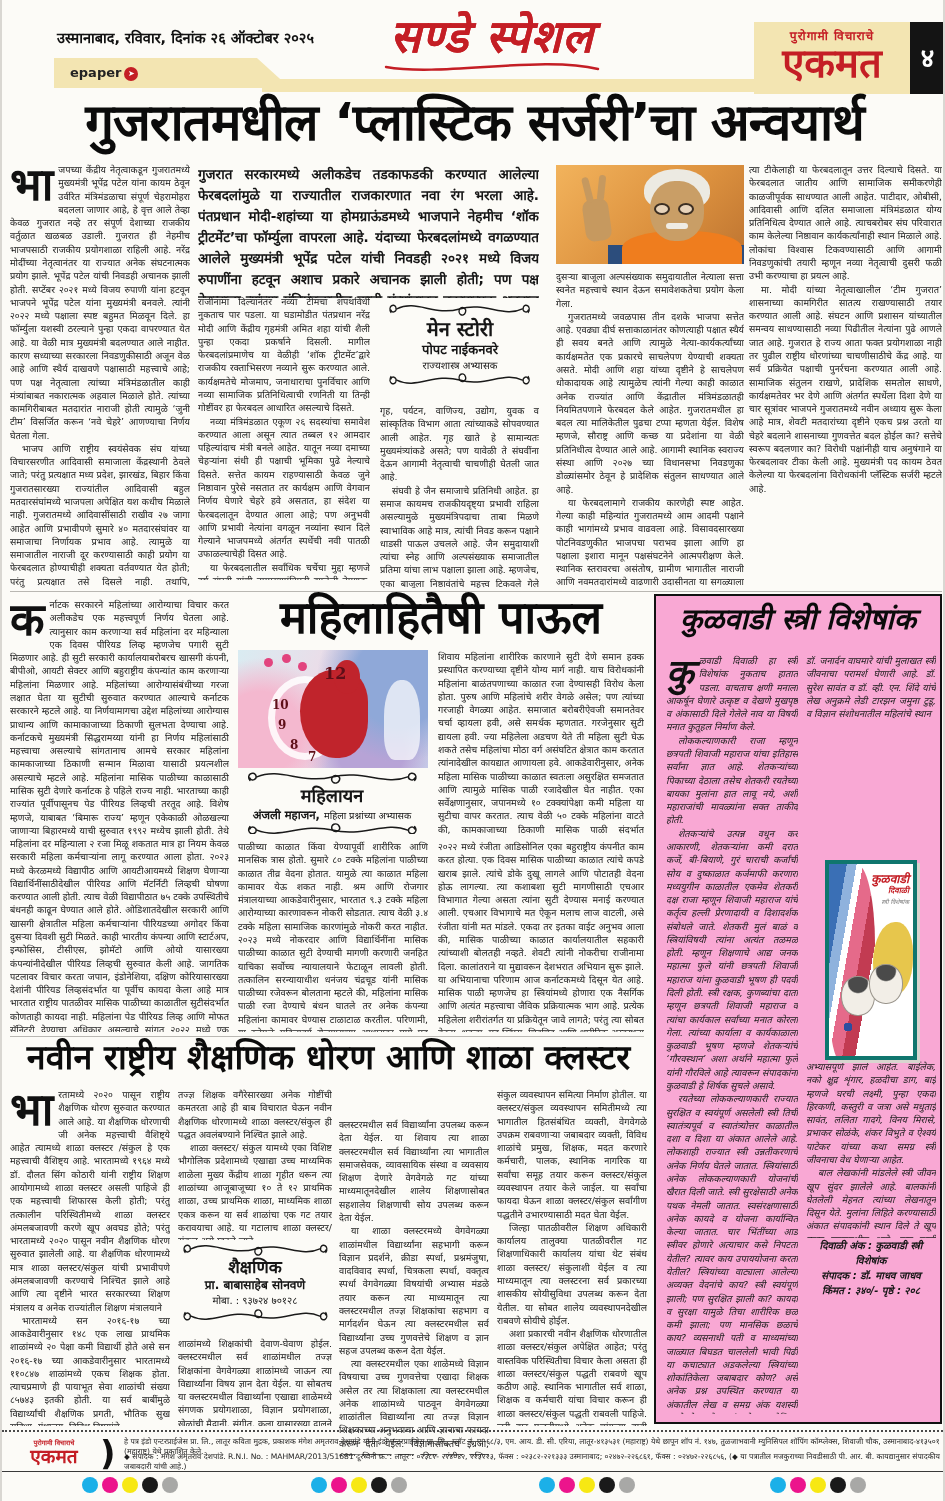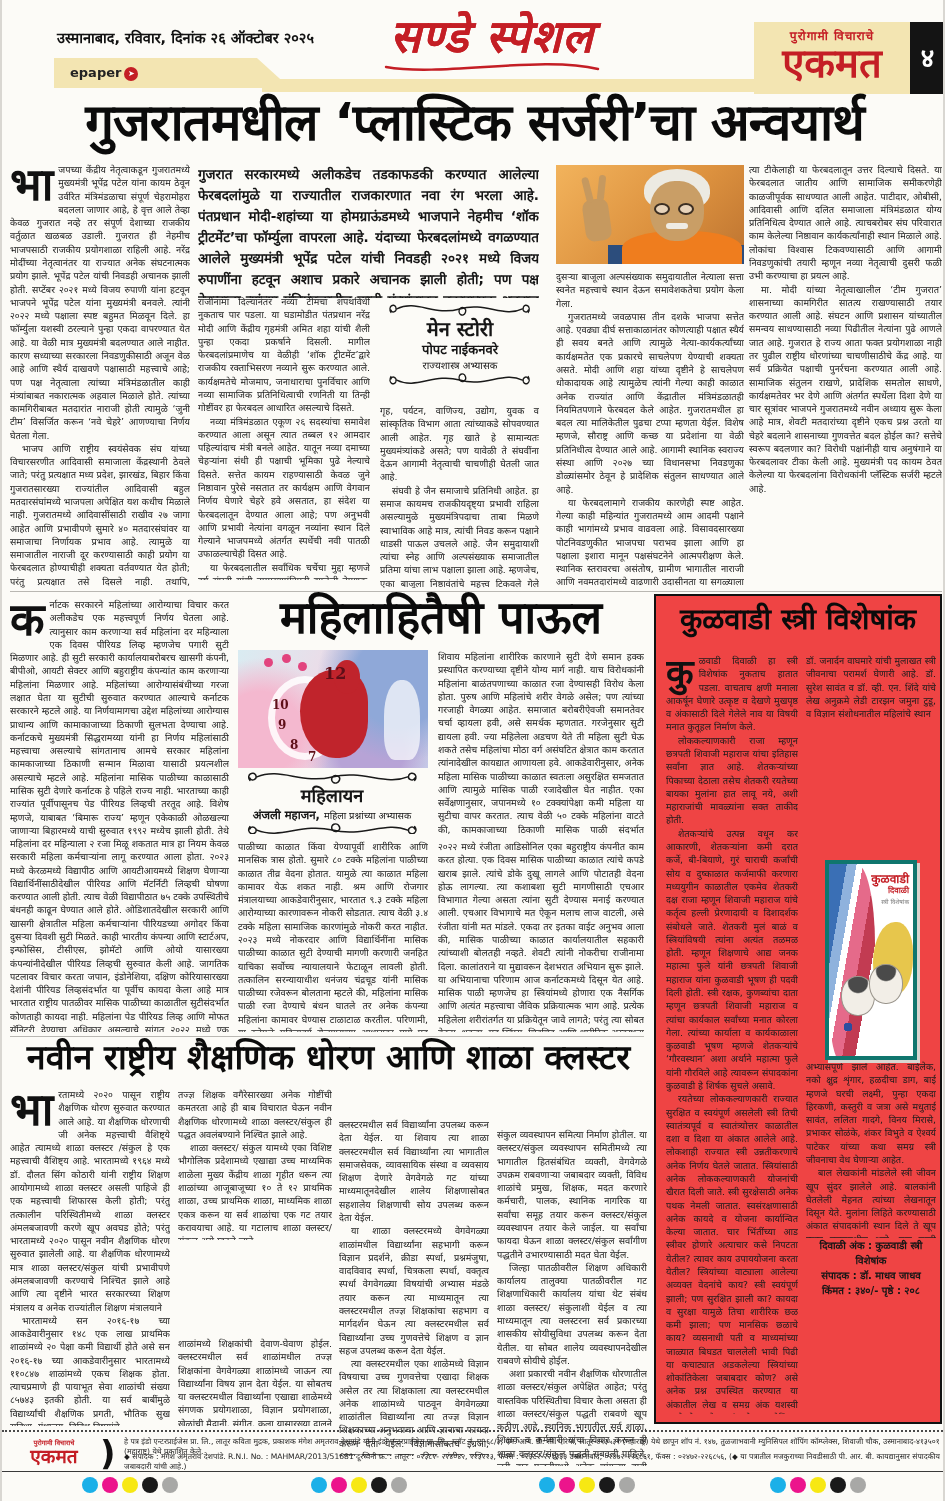--- a/index.html
+++ b/index.html
@@ -48,21 +48,21 @@
   
   .ornbox { text-align:center; overflow:hidden; }
   .orn { width:92%; height:15px; display:block; margin:0 auto; }
   .orn.flip { transform:scaleY(-1); }
   .ornbox .lbl { font-size:20px; font-weight:800; line-height:1.25; }
   .ornbox .auth { font-size:13px; font-weight:700; line-height:1.3; }
   .ornbox .role { font-size:10px; line-height:1.3; }
   .ornbox .phone { font-size:10px; line-height:1.4; }
   .ornbox.small .lbl { font-size:17px; }
   
-  #kulwadi { border:2px solid #111; background:#ef4444; }
+  #kulwadi { border:2px solid #111; background:#f9a8d4;font-style:italic; }
   .k-details p { font-size:10px; font-weight:700; text-indent:0 !important; text-align:center; line-height:1.5; }
   
   #photo { background:linear-gradient(135deg,#f2b35c,#dd923f 55%,#bd7330); overflow:hidden; }
   #photo div { position:absolute; }
   .p-hair { left:88px; top:4px; width:66px; height:42px; background:#eceae2; border-radius:50% 50% 42% 42%; }
   .p-face { left:94px; top:16px; width:54px; height:60px; background:#c99e66; border-radius:46%; }
   .p-eyeL,.p-eyeR { top:38px; width:16px; height:12px; border:2px solid #3c2f23; border-radius:50%; background:rgba(255,255,255,.55); }
   .p-eyeL { left:98px; } .p-eyeR { left:122px; }
   .p-stache { left:110px; top:58px; width:22px; height:6px; background:#efece4; border-radius:3px; }
   .p-scarf { left:66px; top:66px; width:120px; height:38px; background:#ef7d1e; border-radius:45% 45% 0 0; }
@@ -339,36 +339,47 @@
       </div>
   </div>
 
   <div class="abs t" style="left:176px; top:1088px; width:154px; height:152px;">
     <div>
         <p>तज्ज्ञ शिक्षक वगैरेसारख्या अनेक गोष्टींची कमतरता आहे ही बाब विचारात घेऊन नवीन शैक्षणिक धोरणामध्ये शाळा क्लस्टर/संकुल ही पद्धत अवलंबण्याने निश्चित झाले आहे.</p>
         <p>शाळा क्लस्टर/ संकुल यामध्ये एका विशिष्ट भौगोलिक प्रदेशामध्ये एखाद्या उच्च माध्यमिक शाळेला मुख्य केंद्रीय शाळा गृहीत धरून त्या शाळांच्या आजूबाजूच्या १० ते १२ प्राथमिक शाळा, उच्च प्राथमिक शाळा, माध्यमिक शाळा एकत्र करून या सर्व शाळांचा एक गट तयार करावयाचा आहे. या गटालाच शाळा क्लस्टर/ संकुल असे म्हटले जाते.</p>
       </div>
   </div>
 
+  <div class="abs ornbox small" style="left:171px; top:1242px; width:164px; height:92px;">
+    <svg class="orn">
+        <use href="#orn-sym"></use>
+      </svg>
+    <div class="lbl">शैक्षणिक</div>
+    <div class="auth" style="font-size:12px;">प्रा. बाबासाहेब सोनवणे</div>
+    <div class="phone">मोबा. : ९३७२४ ७०१२८</div>
+    <svg class="orn flip">
+        <use href="#orn-sym"></use>
+      </svg>
+  </div>
 
   <div class="abs t" style="left:176px; top:1337px; width:154px; height:89px;">
     <div>
         <p>शाळांमध्ये शिक्षकांची देवाण-घेवाण होईल. क्लस्टरमधील सर्व शाळांमधील तज्ज्ञ शिक्षकांना वेगवेगळ्या शाळांमध्ये जाऊन त्या विद्यार्थ्यांना विषय ज्ञान देता येईल. या सोबतच या क्लस्टरमधील विद्यार्थ्यांना एखाद्या शाळेमध्ये संगणक प्रयोगशाळा, विज्ञान प्रयोगशाळा, खेळांची मैदानी, संगीत, कला यासारख्या दालने विकसित करून या सर्व भौतिक सुविधांचा फायदा त्या</p>
       </div>
   </div>
 
   <div class="abs t" style="left:337px; top:1118px; width:150px; height:338px;">
     <div>
         <p>क्लस्टरमधील सर्व विद्यार्थ्यांना उपलब्ध करून देता येईल. या शिवाय त्या शाळा क्लस्टरमधील सर्व विद्यार्थ्यांना त्या भागातील समाजसेवक, व्यावसायिक संस्था व व्यवसाय शिक्षण देणारे वेगवेगळे गट यांच्या माध्यमातूनदेखील शालेय शिक्षणासोबत सहशालेय शिक्षणाची सोय उपलब्ध करून देता येईल.</p>
         <p>या शाळा क्लस्टरमध्ये वेगवेगळ्या शाळांमधील विद्यार्थ्यांना सहभागी करून विज्ञान प्रदर्शने, क्रीडा स्पर्धा, प्रश्नमंजुषा, वादविवाद स्पर्धा, चित्रकला स्पर्धा, वक्तृत्व स्पर्धा वेगवेगळ्या विषयांची अभ्यास मंडळे तयार करून त्या माध्यमातून त्या क्लस्टरमधील तज्ज्ञ शिक्षकांचा सहभाग व मार्गदर्शन घेऊन त्या क्लस्टरमधील सर्व विद्यार्थ्यांना उच्च गुणवत्तेचे शिक्षण व ज्ञान सहज उपलब्ध करून देता येईल.</p>
         <p>त्या क्लस्टरमधील एका शाळेमध्ये विज्ञान विषयाचा उच्च गुणवत्तेचा एखादा शिक्षक असेल तर त्या शिक्षकाला त्या क्लस्टरमधील अनेक शाळांमध्ये पाठवून वेगवेगळ्या शाळांतील विद्यार्थ्यांना त्या तज्ज्ञ विज्ञान शिक्षकाच्या अनुभवाचा आणि ज्ञानाचा फायदा करून देता येईल. विज्ञानासोबतच इंग्रजी, भाषा, चित्रकला, कला, क्रीडा, संगीत, गणित यासारख्या तज्ज्ञ व व्यासंगी शिक्षकांचा फायदा त्या संकुलांमधील वेगवेगळ्या शाळांमधील विद्यार्थ्यांना उपलब्ध करून देता येईल.</p>
       </div>
   </div>
 
-  <div class="abs t" style="left:495px; top:1088px; width:150px; height:338px;margin-top:40px;">
+  <div class="abs t" style="left:495px; top:1088px; width:150px; height:338px;">
     <div>
         <p>संकुल व्यवस्थापन समित्या निर्माण होतील. या क्लस्टर/संकुल व्यवस्थापन समितीमध्ये त्या भागातील हितसंबंधित व्यक्ती, वेगवेगळे उपक्रम राबवणाऱ्या जबाबदार व्यक्ती, विविध शाळांचे प्रमुख, शिक्षक, मदत करणारे कर्मचारी, पालक, स्थानिक नागरिक या सर्वांचा समूह तयार करून क्लस्टर/संकुल व्यवस्थापन तयार केले जाईल. या सर्वांचा फायदा घेऊन शाळा क्लस्टर/संकुल सर्वांगीण पद्धतीने उभारण्यासाठी मदत घेता येईल.</p>
         <p>जिल्हा पातळीवरील शिक्षण अधिकारी कार्यालय तालुक्या पातळीवरील गट शिक्षणाधिकारी कार्यालय यांचा थेट संबंध शाळा क्लस्टर/ संकुलाशी येईल व त्या माध्यमातून त्या क्लस्टरना सर्व प्रकारच्या शासकीय सोयीसुविधा उपलब्ध करून देता येतील. या सोबत शालेय व्यवस्थापनदेखील राबवणे सोयीचे होईल.</p>
         <p>अशा प्रकारची नवीन शैक्षणिक धोरणातील शाळा क्लस्टर/संकुल अपेक्षित आहेत; परंतु वास्तविक परिस्थितीचा विचार केला असता ही शाळा क्लस्टर/संकुल पद्धती राबवणे खूप कठीण आहे. स्थानिक भागातील सर्व शाळा, शिक्षक व कर्मचारी यांचा विचार करून ही शाळा क्लस्टर/संकुल पद्धती राबवली पाहिजे. जरी वाट पद्धतीमध्ये अनेक चांगल्या बाबी असल्या तरी काही बाबतीमध्ये सुधारणा केली पाहिजे. सर्व घटकांना विश्वासात घेऊन जर शाळा क्लस्टर/संकुल पद्धती राबवली तर काही प्रमाणात खचून विद्यार्थ्यांना दर्जेदार व गुणवत्तापूर्ण शिक्षण मिळण्यास नक्कीच मदत होईल.</p>
       </div>
   </div>
 
   <div class="abs dotted" style="left:0; top:1430px; width:945px;"></div>
 
   <div class="abs f-logo" style="left:8px; top:1438px; width:88px;">

